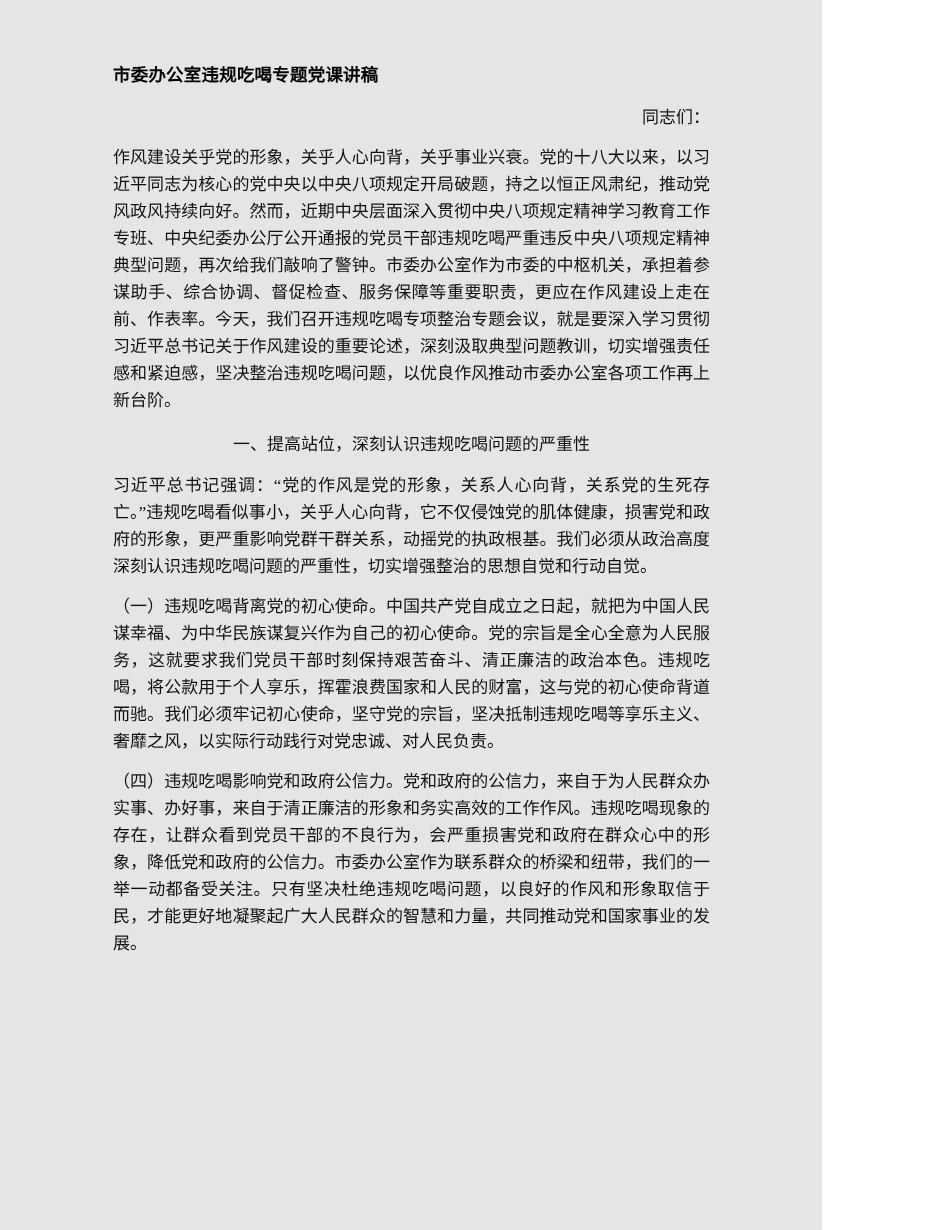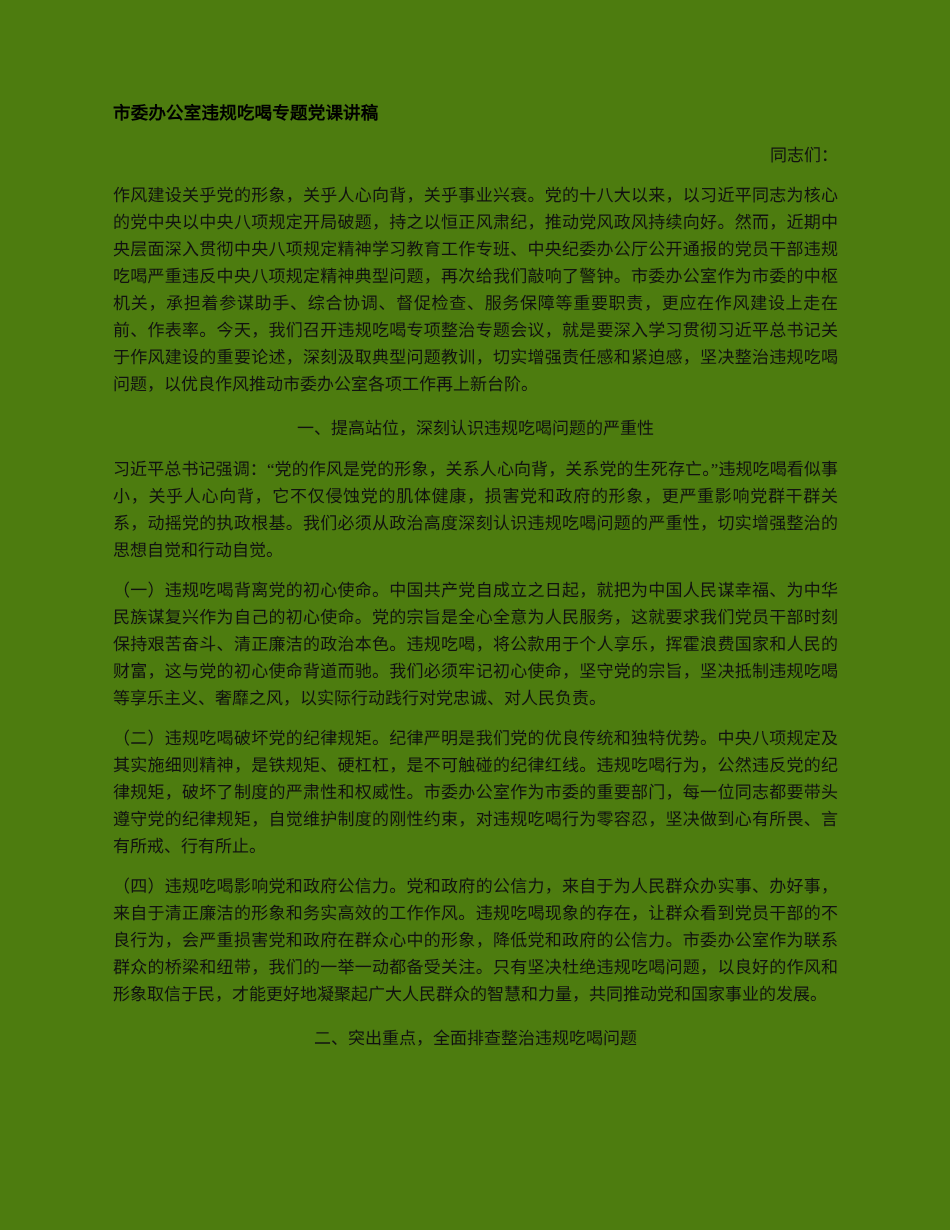--- a/index.html
+++ b/index.html
@@ -11,24 +11,24 @@
   body {
     width: 950px;
     height: 1230px;
     overflow: hidden;
     font-family: "Liberation Serif", "DejaVu Serif", serif;
     color: #111111;
     -webkit-font-smoothing: antialiased;
   }
   .page {
     box-sizing: border-box;
-    width: 950px;
+    width: 822px;
     height: 1230px;
-    padding: 100px 112px 0 113px;
-    background: #4d7c0f;
+    padding: 62px 112px 0 113px;
+    background: #e5e5e5;
   }
   .doc-title {
     font-family: "DejaVu Sans", "Liberation Sans", sans-serif;
     font-weight: bold;
     font-size: 17.5px;
     line-height: 26px;
     letter-spacing: 0.2px;
     color: #000000;
     margin: 0 0 16px 0;
     text-align: left;
@@ -73,20 +73,18 @@
   <p class="salutation">同志们：</p>
 
   <p class="para">作风建设关乎党的形象，关乎人心向背，关乎事业兴衰。党的十八大以来，以习近平同志为核心的党中央以中央八项规定开局破题，持之以恒正风肃纪，推动党风政风持续向好。然而，近期中央层面深入贯彻中央八项规定精神学习教育工作专班、中央纪委办公厅公开通报的党员干部违规吃喝严重违反中央八项规定精神典型问题，再次给我们敲响了警钟。市委办公室作为市委的中枢机关，承担着参谋助手、综合协调、督促检查、服务保障等重要职责，更应在作风建设上走在前、作表率。今天，我们召开违规吃喝专项整治专题会议，就是要深入学习贯彻习近平总书记关于作风建设的重要论述，深刻汲取典型问题教训，切实增强责任感和紧迫感，坚决整治违规吃喝问题，以优良作风推动市委办公室各项工作再上新台阶。</p>
 
   <h2 class="section-heading spacer-top">一、提高站位，深刻认识违规吃喝问题的严重性</h2>
 
   <p class="para">习近平总书记强调：“党的作风是党的形象，关系人心向背，关系党的生死存亡。”违规吃喝看似事小，关乎人心向背，它不仅侵蚀党的肌体健康，损害党和政府的形象，更严重影响党群干群关系，动摇党的执政根基。我们必须从政治高度深刻认识违规吃喝问题的严重性，切实增强整治的思想自觉和行动自觉。</p>
 
   <p class="para sub">（一）违规吃喝背离党的初心使命。中国共产党自成立之日起，就把为中国人民谋幸福、为中华民族谋复兴作为自己的初心使命。党的宗旨是全心全意为人民服务，这就要求我们党员干部时刻保持艰苦奋斗、清正廉洁的政治本色。违规吃喝，将公款用于个人享乐，挥霍浪费国家和人民的财富，这与党的初心使命背道而驰。我们必须牢记初心使命，坚守党的宗旨，坚决抵制违规吃喝等享乐主义、奢靡之风，以实际行动践行对党忠诚、对人民负责。</p>
 
-  <p class="para sub">（二）违规吃喝破坏党的纪律规矩。纪律严明是我们党的优良传统和独特优势。中央八项规定及其实施细则精神，是铁规矩、硬杠杠，是不可触碰的纪律红线。违规吃喝行为，公然违反党的纪律规矩，破坏了制度的严肃性和权威性。市委办公室作为市委的重要部门，每一位同志都要带头遵守党的纪律规矩，自觉维护制度的刚性约束，对违规吃喝行为零容忍，坚决做到心有所畏、言有所戒、行有所止。</p>
 
 
   <p class="para sub">（四）违规吃喝影响党和政府公信力。党和政府的公信力，来自于为人民群众办实事、办好事，来自于清正廉洁的形象和务实高效的工作作风。违规吃喝现象的存在，让群众看到党员干部的不良行为，会严重损害党和政府在群众心中的形象，降低党和政府的公信力。市委办公室作为联系群众的桥梁和纽带，我们的一举一动都备受关注。只有坚决杜绝违规吃喝问题，以良好的作风和形象取信于民，才能更好地凝聚起广大人民群众的智慧和力量，共同推动党和国家事业的发展。</p>
 
-  <h2 class="section-heading spacer-top">二、突出重点，全面排查整治违规吃喝问题</h2>
 
 </div>
 
 </body></html>

